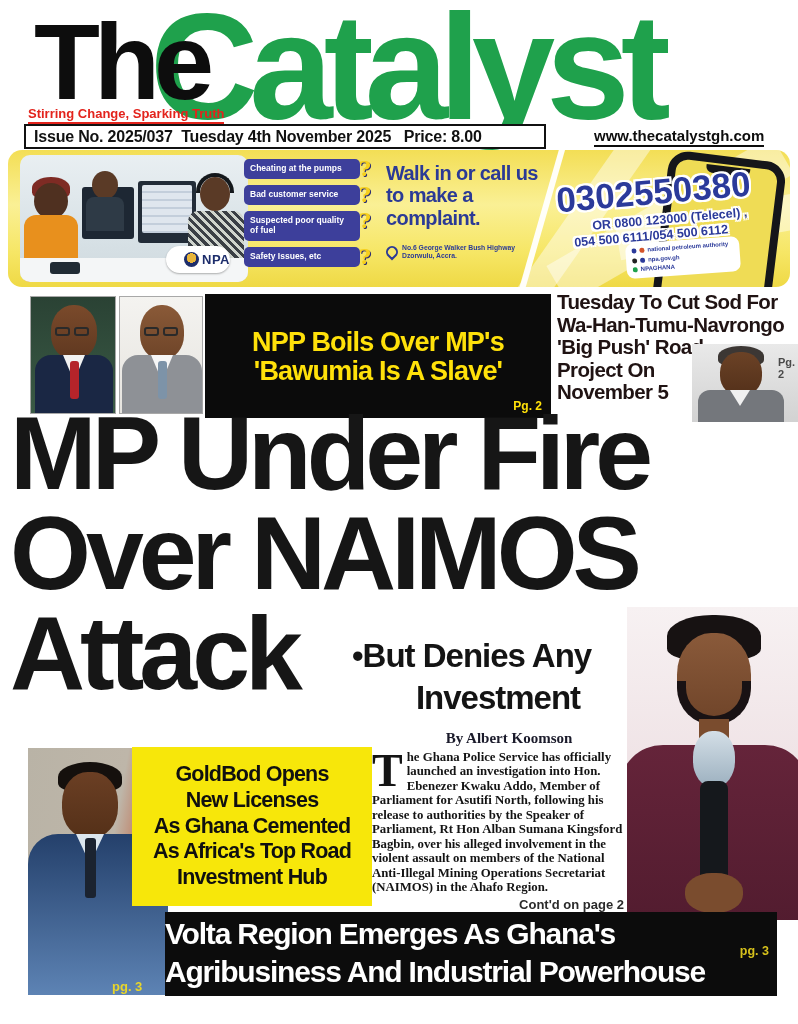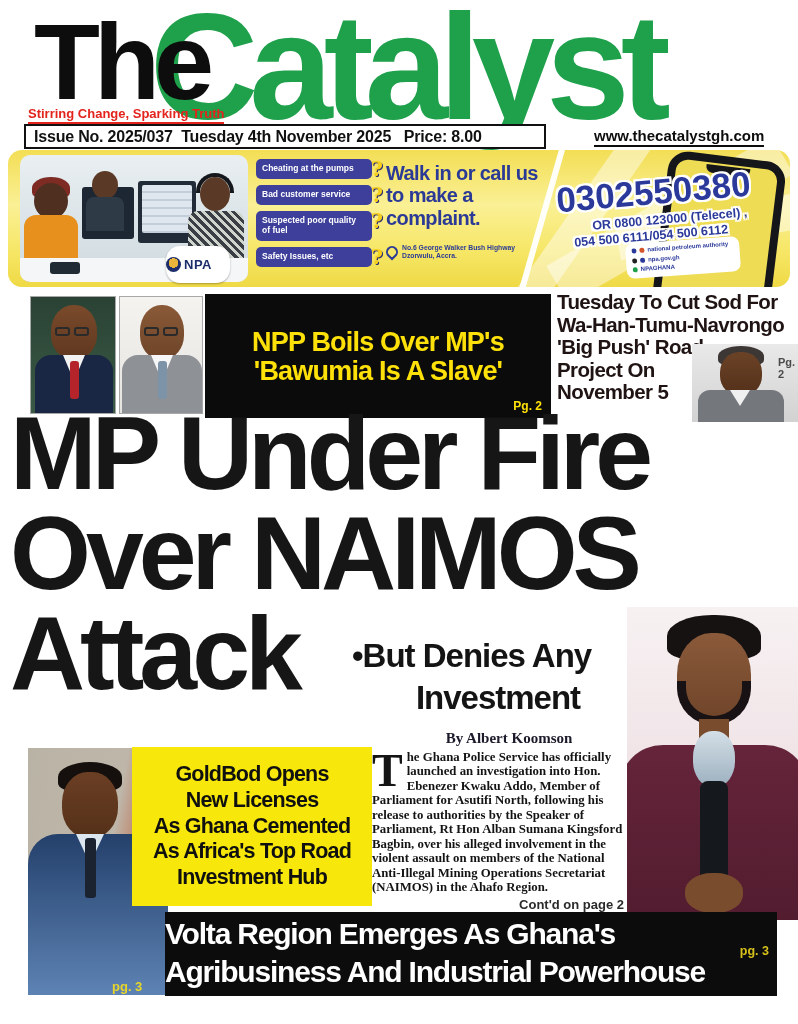--- a/index.html
+++ b/index.html
@@ -47,25 +47,25 @@
   .p1 .torso { position:absolute; left:2px; top:32px; width:54px; height:67px; background:#e8901d; border-radius:12px 12px 0 0; }
   .p2 { left:66px; top:16px; width:40px; height:60px; }
   .p2 .head { left:6px; top:0; width:26px; height:28px; }
   .p2 .torso { position:absolute; left:0; top:26px; width:38px; height:34px; background:#2e3a46; border-radius:8px 8px 0 0; }
   .p3 { left:168px; top:18px; width:58px; height:106px; }
   .p3 .head { left:12px; top:4px; width:30px; height:34px; }
   .p3 .phones { position:absolute; left:8px; top:0; width:38px; height:20px; border:4px solid #14181c; border-bottom:none; border-radius:20px 20px 0 0; }
   .p3 .torso { position:absolute; left:0; top:38px; width:56px; height:68px; border-radius:10px 10px 0 0;
     background:repeating-linear-gradient(45deg,#3a3f45 0 3px,#cfd4cd 3px 6px); }
   .deskphone { position:absolute; left:30px; bottom:8px; width:30px; height:12px; background:#202b34; border-radius:3px; }
-  .npa-logo { left:158px; top:96px; width:64px; height:37px; background:#fff; border-radius:14px;
-    display:flex; align-items:center; justify-content:flex-start; gap:3px; box-shadow:0 1px 2px rgba(0,0,0,.3); }
+  .npa-logo { left:158px; top:96px; width:64px; height:27px; background:#fff; border-radius:14px;
+    display:flex; align-items:center; justify-content:flex-end; gap:3px; box-shadow:0 1px 2px rgba(0,0,0,.3); }
   .npa-emblem { width:15px; height:15px; border-radius:50%; background:radial-gradient(circle at 50% 40%, #e8b53a 0 40%, #1d2d6b 41%); }
   .npa-text { font-size:13px; font-weight:900; color:#1d2d6b; letter-spacing:0.5px; }
-  .complaints { left:248px; top:9px; width:124px; }
+  .complaints { left:236px; top:9px; width:124px; }
   .cbox { position:relative; background:#3D3F9B; color:#fff; font-size:8.5px; font-weight:700;
     border-radius:5px; padding:5px 6px; margin-bottom:6px; width:116px; min-height:20px; line-height:1.15; }
   .cbox .q { position:absolute; right:-11px; top:-2px; color:#F6CF1B; font-size:21px; font-weight:900;
     text-shadow:1px 1px 0 #2b2d74; font-family:"DejaVu Serif", serif; }
   .ad-cta { left:378px; top:12px; width:156px; color:#2B3A96; font-weight:900; font-size:20px;
     line-height:1.12; letter-spacing:-0.6px; }
   .ad-address { left:378px; top:94px; width:150px; display:flex; gap:4px; align-items:flex-start; }
   .pin { width:12px; height:12px; border:2px solid #2B3A96; border-radius:50% 50% 50% 0;
     transform:rotate(-45deg); flex:0 0 auto; margin-top:2px; }
   .addr-text { font-size:6.8px; font-weight:700; color:#2B3A96; line-height:1.25; width:120px; }

